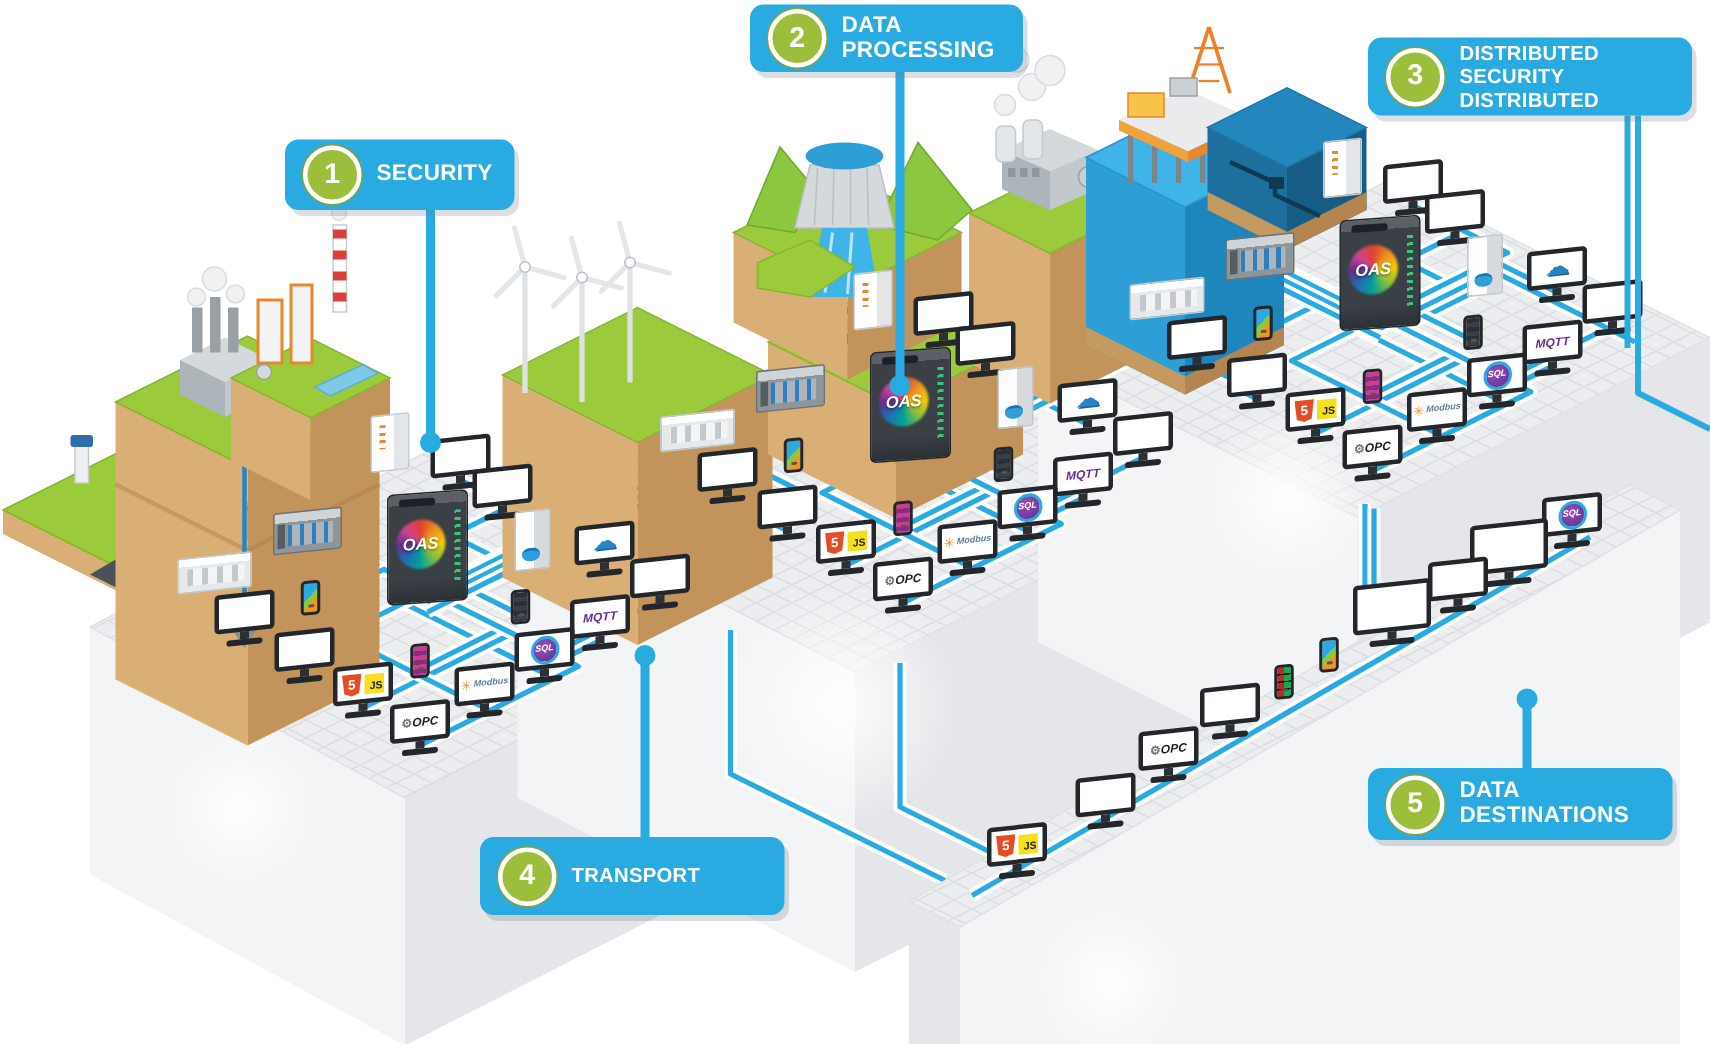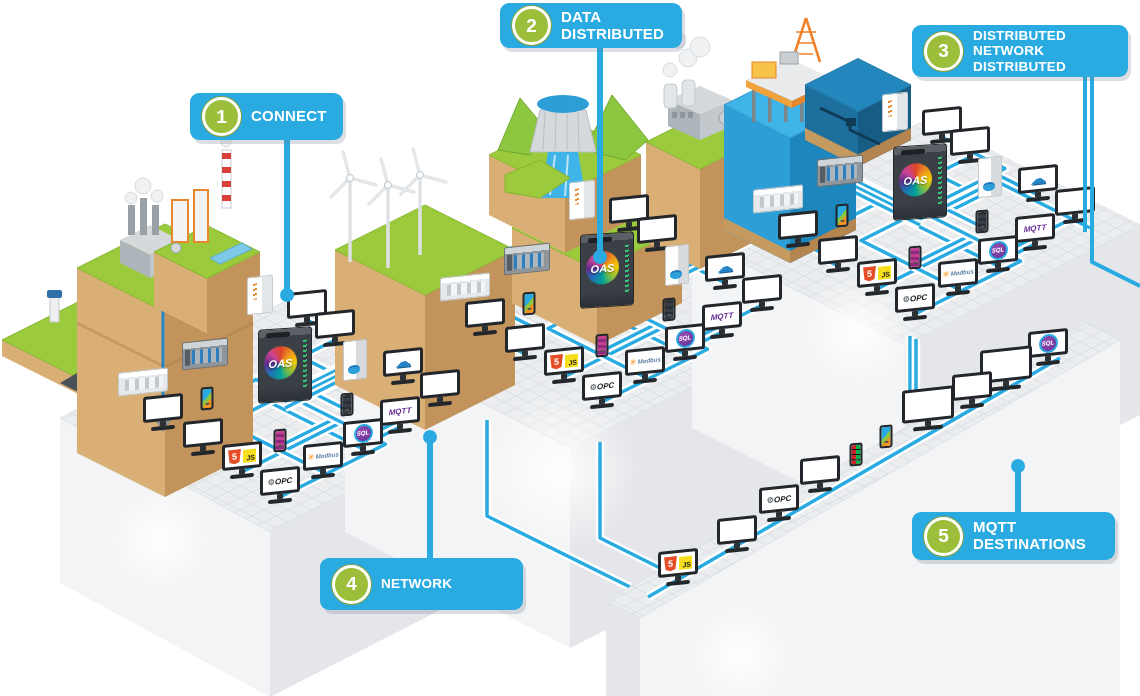--- a/index.html
+++ b/index.html
@@ -895,41 +895,41 @@
       </g>
       <g>
         <polyline points="1018,512 1018,472" fill="none" stroke="#29abe2" stroke-width="6" stroke-linejoin="round"></polyline>
         <circle cx="1018" cy="466" r="7" fill="#29abe2"></circle>
       </g>
     </svg>
 
   <div class="badge" style="left:190px;top:93px;width:153px;height:47px;">
     <span class="num">1</span>
     <span class="txt">
-        <span>CONNECT</span>
+        <span>SECURITY</span>
       </span>
   </div>
   <div class="badge" style="left:500px;top:3px;width:182px;height:45px;">
     <span class="num">2</span>
     <span class="txt">
-        <span>DATA DISTRIBUTED</span>
+        <span>DATA PROCESSING</span>
       </span>
   </div>
   <div class="badge small" style="left:912px;top:25px;width:216px;height:52px;">
     <span class="num">3</span>
     <span class="txt">
-        <span>DISTRIBUTED NETWORK</span>
+        <span>DISTRIBUTED SECURITY</span>
         <span>DISTRIBUTED</span>
       </span>
   </div>
   <div class="badge small" style="left:320px;top:558px;width:203px;height:52px;">
     <span class="num">4</span>
     <span class="txt">
-        <span>NETWORK</span>
+        <span>TRANSPORT</span>
       </span>
   </div>
   <div class="badge" style="left:912px;top:512px;width:203px;height:48px;">
     <span class="num">5</span>
     <span class="txt">
-        <span>MQTT DESTINATIONS</span>
+        <span>DATA DESTINATIONS</span>
       </span>
   </div>
 </div>
 
 </body></html>

